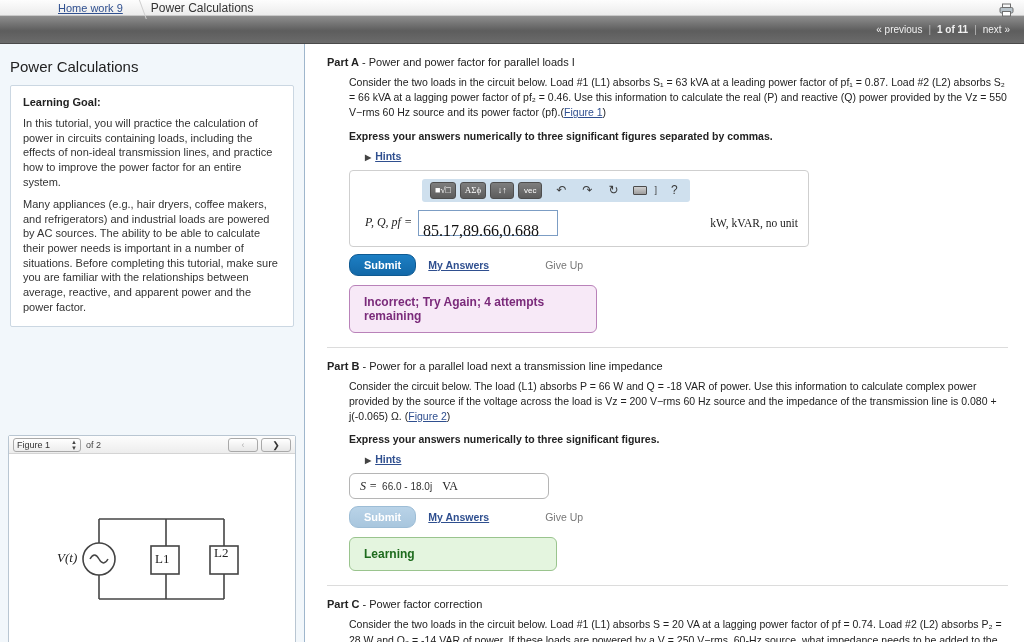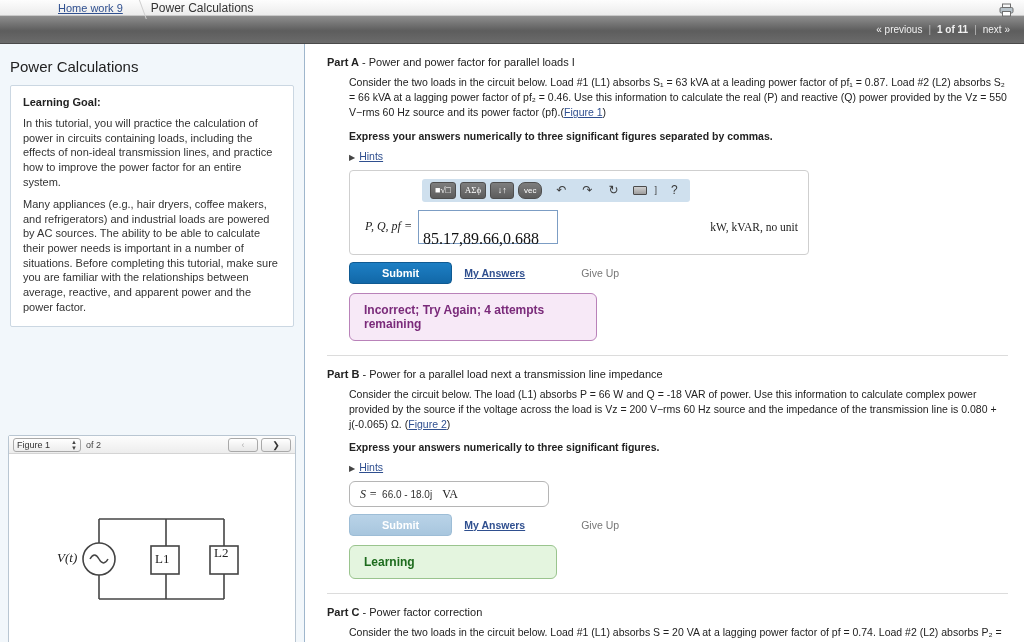--- a/index.html
+++ b/index.html
@@ -105,22 +105,22 @@
   .fig-btn.dim { color:#b4b4b4; }
   #figure-body { height:202px; background:#fff; position:relative; }
 
   
   .part-head { font-size:11px; margin:12px 0 0 0; color:#222; }
   .part-head b { font-weight:bold; }
   .part-body { margin:7px 0 0 22px; }
   .qtext { font-size:10.5px; line-height:1.45; color:#222; margin:0 0 9px 0; }
   .instr { font-size:10.5px; font-weight:bold; color:#222; margin:0 0 8px 0; }
   .hints {
-    margin:0 0 8px 22px; font-size:10.5px;
-    color:#2f4f8f; cursor:pointer;
+    margin:0 0 8px 38px; font-size:10.5px;
+    color:#2f4f8f; cursor:pointer;font-weight:bold;
   }
   .hints .tri { font-size:8px; color:#444; margin-right:4px; }
   .hints u { text-decoration:underline; }
   .flink { color:#2f4f8f; text-decoration:underline; cursor:pointer; }
 
   
   .answer-box {
     margin-left:22px; border:1px solid #cfcfcf; border-radius:4px;
     background:#fff; padding:8px 10px 10px 10px; width:460px;
   }
@@ -141,39 +141,39 @@
   .mb-kbd {
     width:14px; height:9px; border:1px solid #4a4a4a; border-radius:1px;
     background:linear-gradient(#cfcfcf,#9e9e9e); cursor:pointer;
   }
   .ans-row { display:flex; align-items:center; }
   .ans-label { font-family:"Liberation Serif", serif; font-style:italic; font-size:12px; width:58px; text-align:right; padding-right:6px; }
   .ans-input {
     flex:0 0 auto; width:140px; height:26px;
     border:1px solid #7c9dc4; background:#fff;
     font-family:"Liberation Serif", serif; font-size:16px;
-    padding:16px 4px; color:#111; line-height:24px;
+    padding:8px 4px; color:#111; line-height:24px;
   }
   .ans-units { font-family:"Liberation Serif", serif; font-size:11.5px; margin-left:auto; color:#222; }
 
   .answer-box2 {
     margin-left:22px; border:1px solid #b5b5b5; border-radius:6px;
     background:#fff; padding:0 10px; width:200px; height:26px;
     display:flex; align-items:center;
   }
   .b2-label { font-family:"Liberation Serif", serif; font-style:italic; font-size:12px; margin-right:5px; }
   .b2-val { font-size:10px; color:#333; }
   .b2-unit { font-family:"Liberation Serif", serif; font-size:12px; margin-left:10px; }
 
   .btn-row { display:flex; align-items:center; margin:7px 0 0 22px; gap:12px; }
   .submit-btn {
     background:linear-gradient(#1d7fc4,#1268a8);
     color:#fff; font-size:11px; font-weight:bold;
-    border:1px solid #0f5a92; border-radius:4px;
-    padding:4px 32px; cursor:pointer;
+    border:1px solid #0f5a92; border-radius:9px;
+    padding:4px 14px; cursor:pointer;
   }
   .submit-btn.disabled {
     background:linear-gradient(#b9d3e8,#a8c6de);
     border-color:#9dbdd6; color:#fff; cursor:default;
   }
   .link-bold { font-size:10.5px; color:#2f4f8f; text-decoration:underline; font-weight:bold; cursor:pointer; }
   .link-grey { font-size:10.5px; color:#777; cursor:pointer;margin-left:44px; }
 
   .feedback {
     margin:9px 0 0 22px; border-radius:6px;
@@ -270,21 +270,21 @@
     </div>
     <div class="hints">
       <span class="tri">▶</span><u>Hints</u>
     </div>
 
     <div class="answer-box">
       <div class="mathbar">
         <div class="mb-btn">■√□</div>
         <div class="mb-btn">ΑΣϕ</div>
         <div class="mb-btn">↓↑</div>
-        <div class="mb-btn" style="font-family:'Liberation Sans',sans-serif;font-size:8px;border-radius:7px;">vec</div>
+        <div class="mb-btn" style="font-family:'Liberation Sans',sans-serif;font-size:8px;">vec</div>
         <span class="mb-ico" style="margin-left:7px;">↶</span>
         <span class="mb-ico" style="margin-left:6px;">↷</span>
         <span class="mb-ico" style="margin-left:6px;">↻</span>
         <span class="mb-kbd" style="margin-left:8px;"></span>
         <span class="mb-ico" style="font-size:9px;">]</span>
         <span class="mb-ico" style="margin-left:4px;">?</span>
       </div>
       <div class="ans-row">
         <span class="ans-label">P, Q, pf =</span>
         <div class="ans-input">85.17,89.66,0.688</div>

